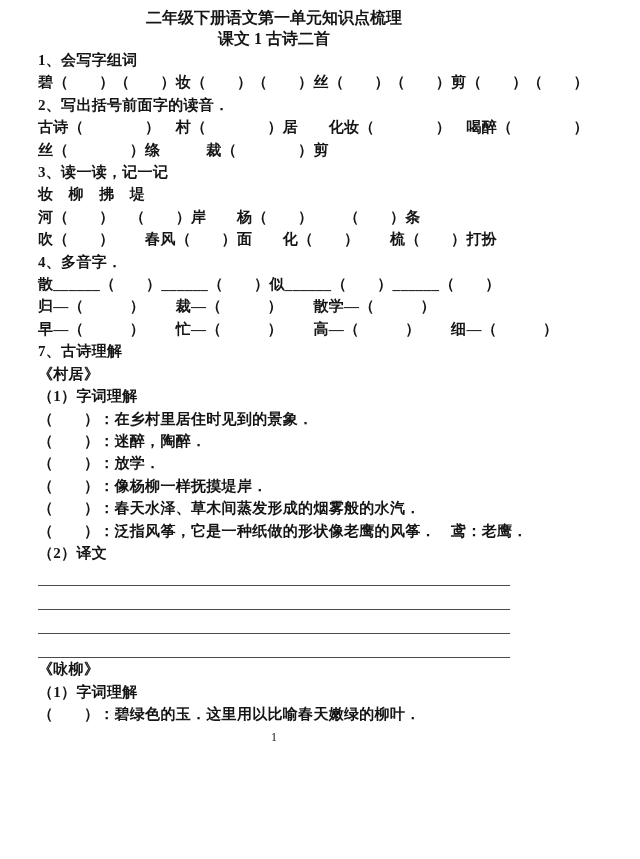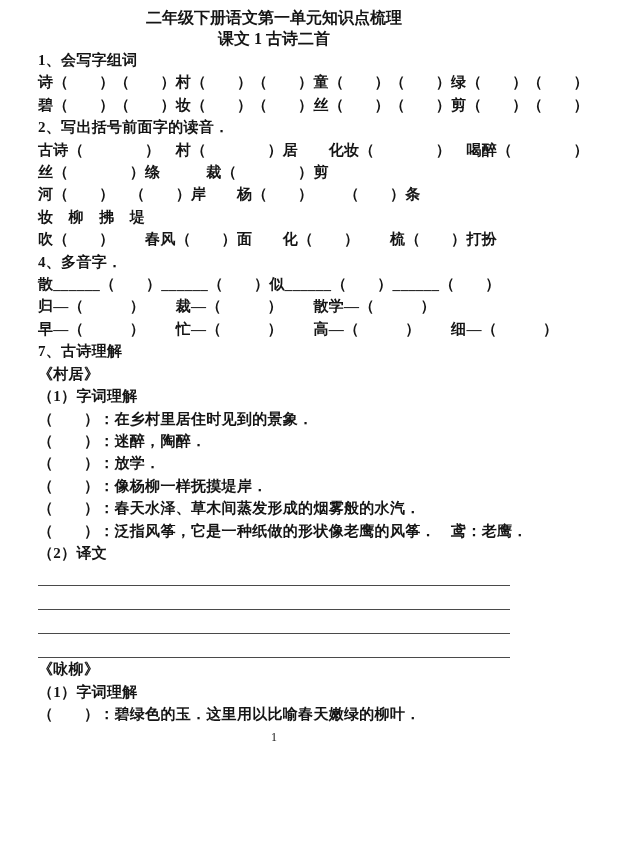--- a/index.html
+++ b/index.html
@@ -17,29 +17,29 @@
   .pagenum{text-align:center;font-size:12px;font-weight:normal;line-height:20px;margin-top:1px;letter-spacing:0;}
 </style>
 </head>
 <body>
 
 <div class="sheet">
   <div class="title-line">二年级下册语文第一单元知识点梳理</div>
   <div class="title-line">课文 1 古诗二首</div>
 
   <div class="ln">1、会写字组词</div>
-  <div class="ln">诗（　　）（　　）村（　　）（　　）童（　　）（　　）绿（　　）（　　）</div>
   <div class="ln">碧（　　）（　　）妆（　　）（　　）丝（　　）（　　）剪（　　）（　　）</div>
 
   <div class="ln">2、写出括号前面字的读音．</div>
   <div class="ln">古诗（　　　　）　村（　　　　）居　　化妆（　　　　）　喝醉（　　　　）</div>
   <div class="ln">丝（　　　　）绦　　　裁（　　　　）剪</div>
 
+  <div class="ln">3、读一读，记一记</div>
+  <div class="ln">妆　柳　拂　堤</div>
   <div class="ln">河（　　）　（　　）岸　　杨（　　）　　（　　）条</div>
-  <div class="ln">妆　柳　拂　堤</div>
   <div class="ln">吹（　　）　　春风（　　）面　　化（　　）　　梳（　　）打扮</div>
 
   <div class="ln">4、多音字．</div>
   <div class="ln">散______（　　）______（　　）似______（　　）______（　　）</div>
 
   <div class="ln">归—（　　　）　　裁—（　　　）　　散学—（　　　）</div>
 
   <div class="ln">早—（　　　）　　忙—（　　　）　　高—（　　　）　　细—（　　　）</div>
 
   <div class="ln">7、古诗理解</div>

